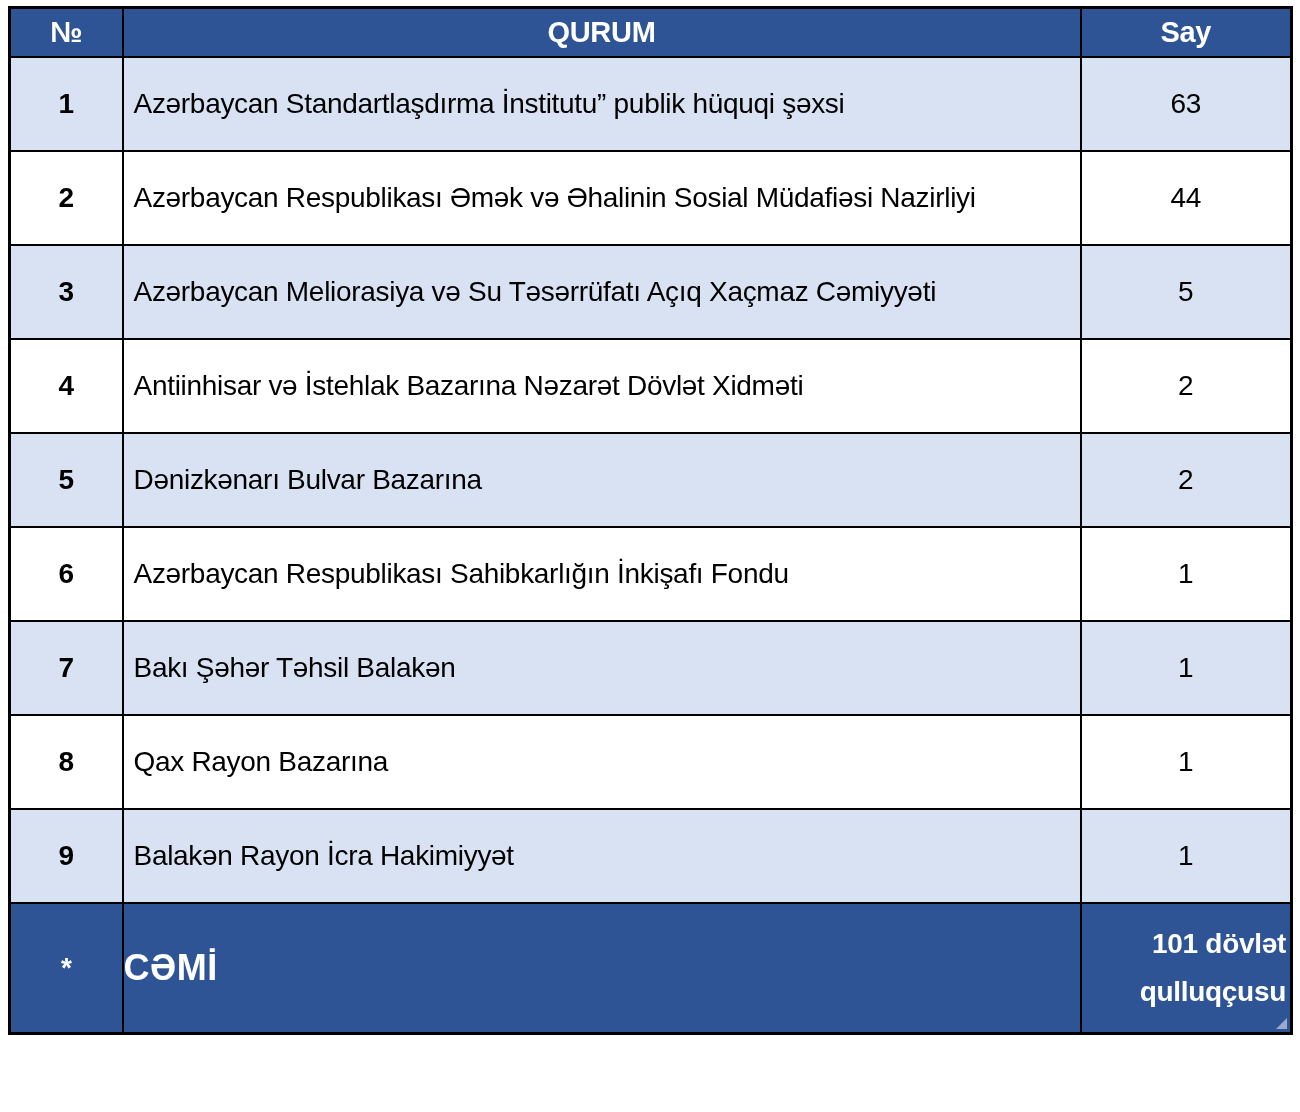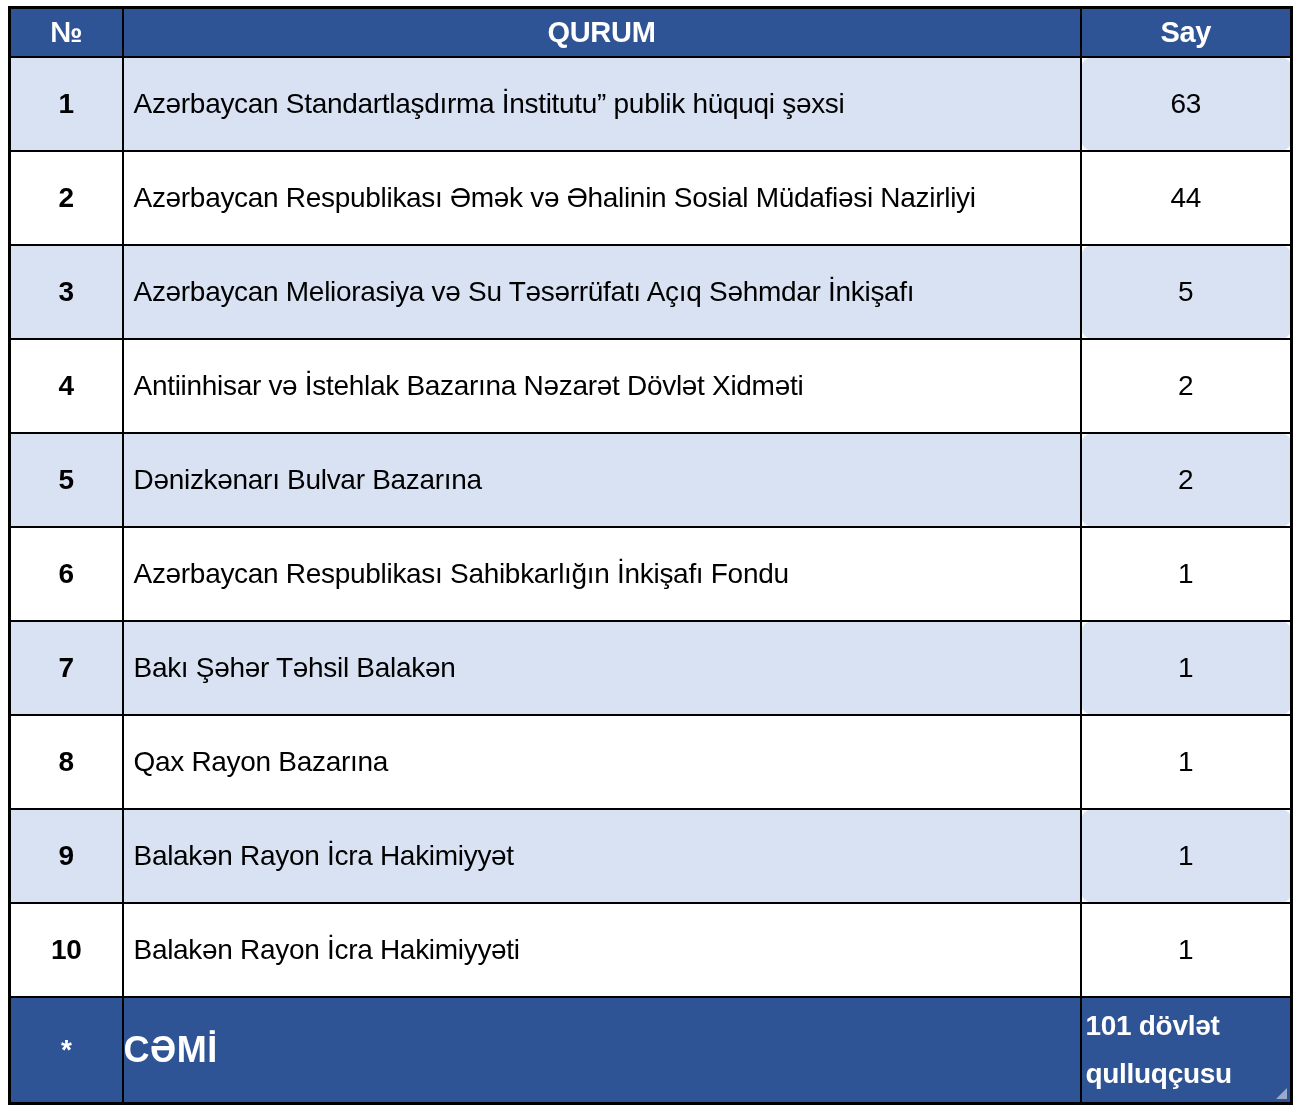--- a/index.html
+++ b/index.html
@@ -48,43 +48,42 @@
     font-size: 28px;
     color: var(--body-text, #000000);
     padding: 0 20px 0 10px;
     line-height: 45px;
     margin-top: 14px;
   }
   .say-cell {
     text-align: center;
     font-size: 28px;
     color: var(--body-text, #000000);
-    border-radius: 12px;
   }
   tfoot td {
     background: var(--header-bg, #2F5496);
     color: var(--header-text, #FFFFFF);
     font-weight: bold;
     height: 93px;
   }
   .footer-num {
     text-align: center;
     font-size: 28px;
   }
   .footer-qurum {
     text-align: left;
     font-size: 36px;
     padding-left: 0;
     letter-spacing: 0.5px;
   }
   .footer-say {
-    text-align: left;
+    text-align: right;
     font-size: 28px;
     line-height: 48px;
-    padding: 4px 4px;
+    padding: 16px 4px;
     position: relative;
   }
   .corner-grip {
     position: absolute;
     right: 3px; bottom: 3px;
     width: 0; height: 0;
     border-style: solid;
     border-width: 0 0 11px 11px;
     border-color: transparent transparent #aeb9d6 transparent;
     opacity: 0.85;
@@ -113,21 +112,21 @@
     <td class="qurum-cell">Azərbaycan Standartlaşdırma İnstitutu” publik hüquqi şəxsi</td>
     <td class="say-cell">63</td>
   </tr>
         <tr class="data-row">
     <td class="num-cell">2</td>
     <td class="qurum-cell">Azərbaycan Respublikası Əmək və Əhalinin Sosial Müdafiəsi Nazirliyi</td>
     <td class="say-cell">44</td>
   </tr>
         <tr class="data-row shaded">
     <td class="num-cell">3</td>
-    <td class="qurum-cell">Azərbaycan Meliorasiya və Su Təsərrüfatı Açıq Səhmdar İnkişafı</td>
+    <td class="qurum-cell">Azərbaycan Meliorasiya və Su Təsərrüfatı Açıq Xaçmaz Cəmiyyəti</td>
     <td class="say-cell">5</td>
   </tr>
         <tr class="data-row">
     <td class="num-cell">4</td>
     <td class="qurum-cell">Antiinhisar və İstehlak Bazarına Nəzarət Dövlət Xidməti</td>
     <td class="say-cell">2</td>
   </tr>
         <tr class="data-row shaded">
     <td class="num-cell">5</td>
     <td class="qurum-cell">Dənizkənarı Bulvar Bazarına</td>
@@ -146,25 +145,20 @@
         <tr class="data-row">
     <td class="num-cell">8</td>
     <td class="qurum-cell">Qax Rayon Bazarına</td>
     <td class="say-cell">1</td>
   </tr>
         <tr class="data-row shaded">
     <td class="num-cell">9</td>
     <td class="qurum-cell">Balakən Rayon İcra Hakimiyyət</td>
     <td class="say-cell">1</td>
   </tr>
-        <tr class="data-row">
-    <td class="num-cell">10</td>
-    <td class="qurum-cell">Balakən Rayon İcra Hakimiyyəti</td>
-    <td class="say-cell">1</td>
-  </tr>
       </tbody>
     <tfoot>
       <tr>
         <td class="footer-num">*</td>
         <td class="footer-qurum">CƏMİ</td>
         <td class="footer-say">
           <span>101 dövlət qulluqçusu</span>
           <span class="corner-grip"></span>
         </td>
       </tr>

